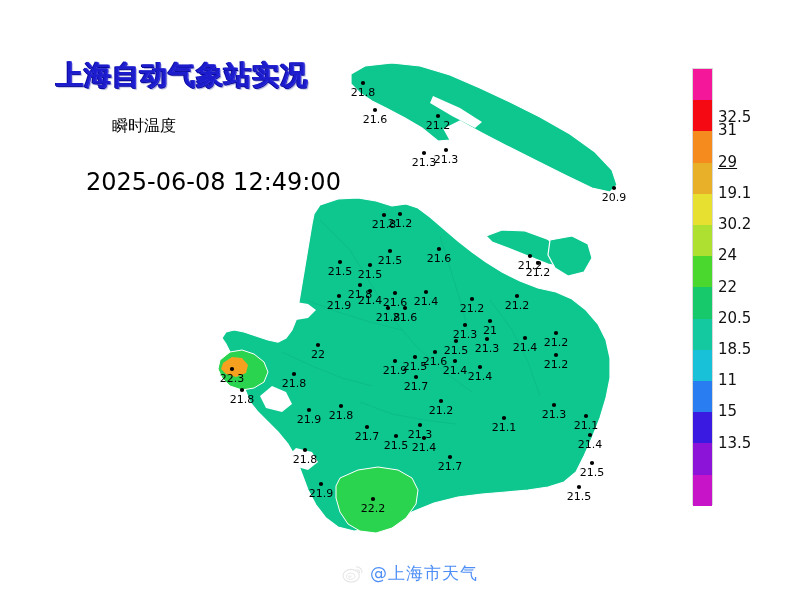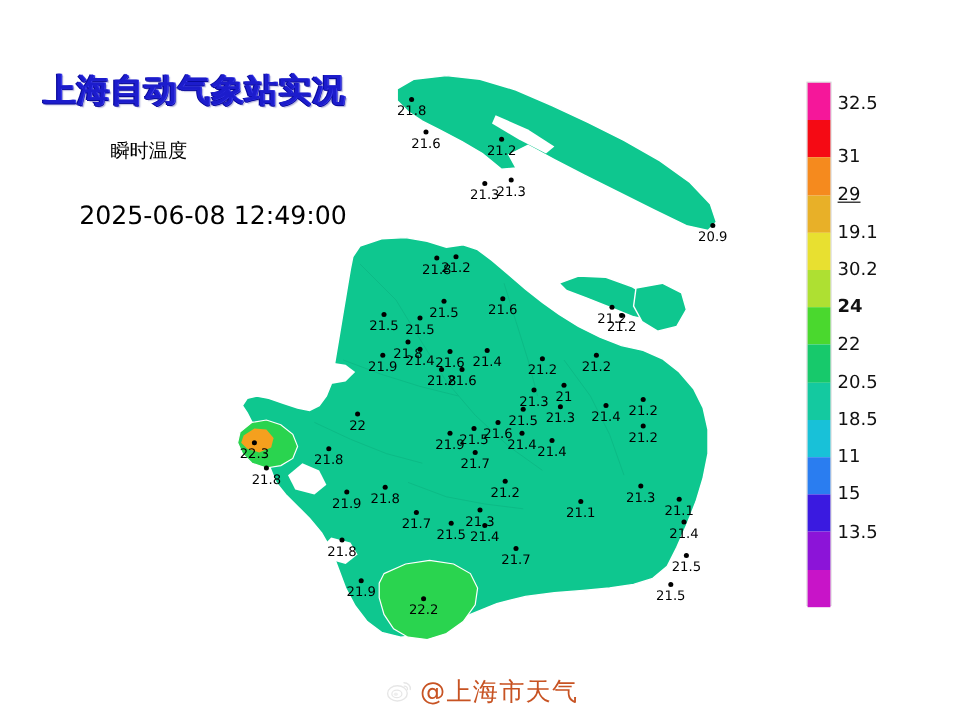--- a/index.html
+++ b/index.html
@@ -7,20 +7,21 @@
     padding: 0;
     background: #ffffff;
   }
   #page {
     position: relative;
     width: 780px;
     height: 600px;
     background: #ffffff;
     overflow: hidden;
     font-family: "Liberation Sans", sans-serif;
+    margin-left: 20px;
   }
 
   
   #header-title {
     position: absolute;
     left: 36px;
     top: 57px;
     font-family: "DejaVu Sans", sans-serif;
     font-size: 27px;
     font-weight: bold;
@@ -41,21 +42,21 @@
     font-family: "DejaVu Sans", sans-serif;
     font-size: 16px;
     color: #000000;
     white-space: nowrap;
   }
   #timestamp {
     position: absolute;
     left: 66px;
     top: 168px;
     font-family: "DejaVu Sans", sans-serif;
-    font-size: 21px;
+    font-size: 24px;
     color: #000000;
     white-space: nowrap;
   }
 
   
   #map-area {
     position: absolute;
     left: 0;
     top: 0;
     width: 660px;
@@ -115,22 +116,22 @@
     align-items: center;
     gap: 6px;
     opacity: 0.9;
   }
   #watermark-logo {
     width: 22px;
     height: 20px;
   }
   #watermark-text {
     font-family: "DejaVu Sans", sans-serif;
-    font-size: 21px;
-    color: #c2410c;
+    font-size: 17px;
+    color: #3b82f6;
     letter-spacing: 1px;
     white-space: nowrap;
   }
 </style>
 </head>
 <body>
 
 <div id="page">
 
   <div id="header-title">上海自动气象站实况</div>
@@ -437,26 +438,26 @@
         <div class="cb-band" style="background: rgb(74, 216, 46); height: 31.2143px;"></div>
         <div class="cb-band" style="background: rgb(23, 201, 107); height: 31.2143px;"></div>
         <div class="cb-band" style="background: rgb(20, 201, 160); height: 31.2143px;"></div>
         <div class="cb-band" style="background: rgb(24, 193, 216); height: 31.2143px;"></div>
         <div class="cb-band" style="background: rgb(42, 125, 240); height: 31.2143px;"></div>
         <div class="cb-band" style="background: rgb(58, 26, 224); height: 31.2143px;"></div>
         <div class="cb-band" style="background: rgb(140, 20, 216); height: 31.2143px;"></div>
         <div class="cb-band" style="background: rgb(200, 20, 200); height: 31.2143px;"></div>
       </div>
     <div id="colorbar-ticks">
-        <div class="cb-tick" style="top: 18px; text-align: center;">32.5</div>
+        <div class="cb-tick" style="top: 49px; text-align: center;">32.5</div>
         <div class="cb-tick" style="top: 62.4286px;">31</div>
         <div class="cb-tick" style="top: 93.6429px; text-decoration: underline;">29</div>
         <div class="cb-tick" style="top: 124.857px;">19.1</div>
         <div class="cb-tick" style="top: 156.071px;">30.2</div>
-        <div class="cb-tick" style="top: 187.286px; font-weight: bold;">24</div>
+        <div class="cb-tick" style="top: 187.286px;">24</div>
         <div class="cb-tick" style="top: 218.5px;">22</div>
         <div class="cb-tick" style="top: 249.714px;">20.5</div>
         <div class="cb-tick" style="top: 280.929px;">18.5</div>
         <div class="cb-tick" style="top: 312.143px;">11</div>
         <div class="cb-tick" style="top: 343.357px;">15</div>
         <div class="cb-tick" style="top: 374.571px;">13.5</div>
       </div>
   </div>
 
   <div id="watermark">

